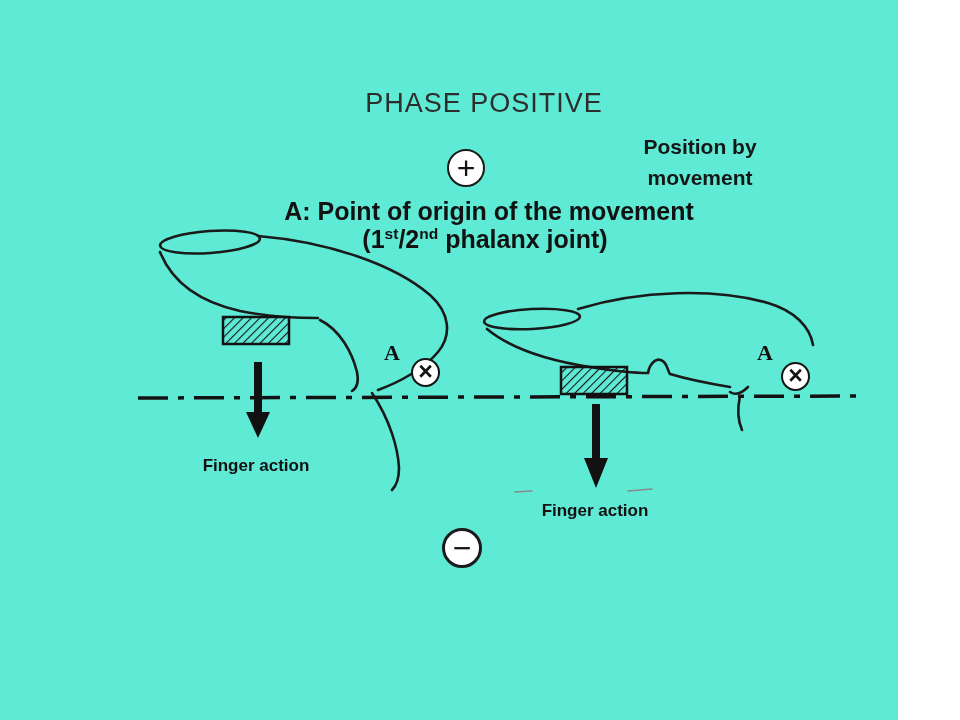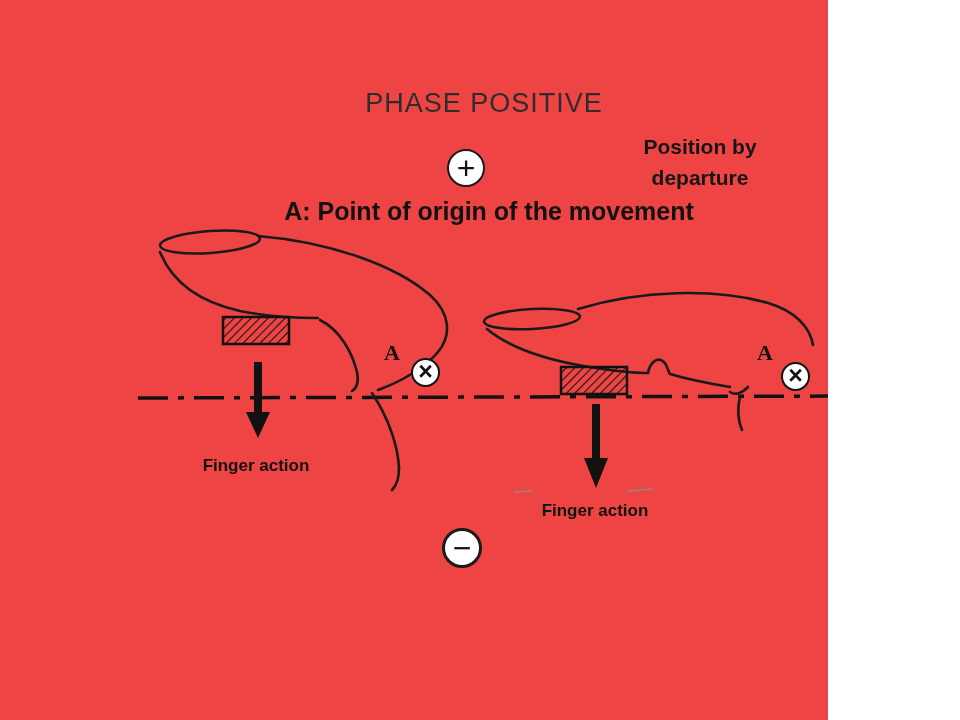--- a/index.html
+++ b/index.html
@@ -1,18 +1,18 @@
 <!DOCTYPE html>
 <html><head>
 <meta charset="utf-8">
 <style>
   * { margin: 0; padding: 0; box-sizing: border-box; }
   html, body { width: 960px; height: 720px; background: #ffffff; }
   body { font-family: "Liberation Sans", sans-serif; color: #1f1f1f; }
-  .canvas { position: relative; width: 828px; height: 720px; background: #ef4444; overflow: hidden; }
+  .canvas { position: relative; width: 898px; height: 720px; background: #5eead4; overflow: hidden; }
   .svg-layer { position: absolute; left: 0; top: 0; width: 960px; height: 720px; }
 
   .label { position: absolute; white-space: nowrap; }
   .hcenter { transform: translateX(-50%); }
 
   .phase-title { font-size: 27px; font-weight: 400; letter-spacing: 1px; color: #2d2d2d; }
   .prep { font-size: 24px; font-weight: 400; color: #3a3a3a; }
   .pos-dep { font-size: 21px; font-weight: 700; color: #161616; width: 170px; white-space: normal; text-align: center; line-height: 31px; }
   .origin { font-size: 25px; font-weight: 700; color: #121212; }
   .origin sup { font-size: 0.62em; }
@@ -77,24 +77,25 @@
     </g>
     <g>
       <line x1="596" y1="404" x2="596" y2="460" stroke="#111111" stroke-width="8"></line>
       <polygon points="584,458 608,458 596,488" fill="#111111"></polygon>
     </g>
   </svg>
 
   <div class="label phase-title hcenter" style="left:484px; top:88px;">PHASE POSITIVE</div>
 
 
-  <div class="label pos-dep hcenter" style="left:700px; top:131px;">Position by departure</div>
+  <div class="label pos-dep hcenter" style="left:700px; top:131px;">Position by movement</div>
 
   <div class="label origin hcenter" style="left:489px; top:197px;">A: Point of origin of the movement</div>
 
+  <div class="label origin hcenter" style="left:485px; top:225px;"><span>(1</span><sup>st</sup><span>/2</span><sup>nd</sup><span> phalanx joint)</span></div>
 
   <div class="circle-sym plus-circle">
     <span>+</span>
   </div>
 
   <div class="label point-a" style="left:384px; top:340px;">A</div>
   <div class="circle-sym cross-circle cross-left">
     <span>×</span>
   </div>
 

